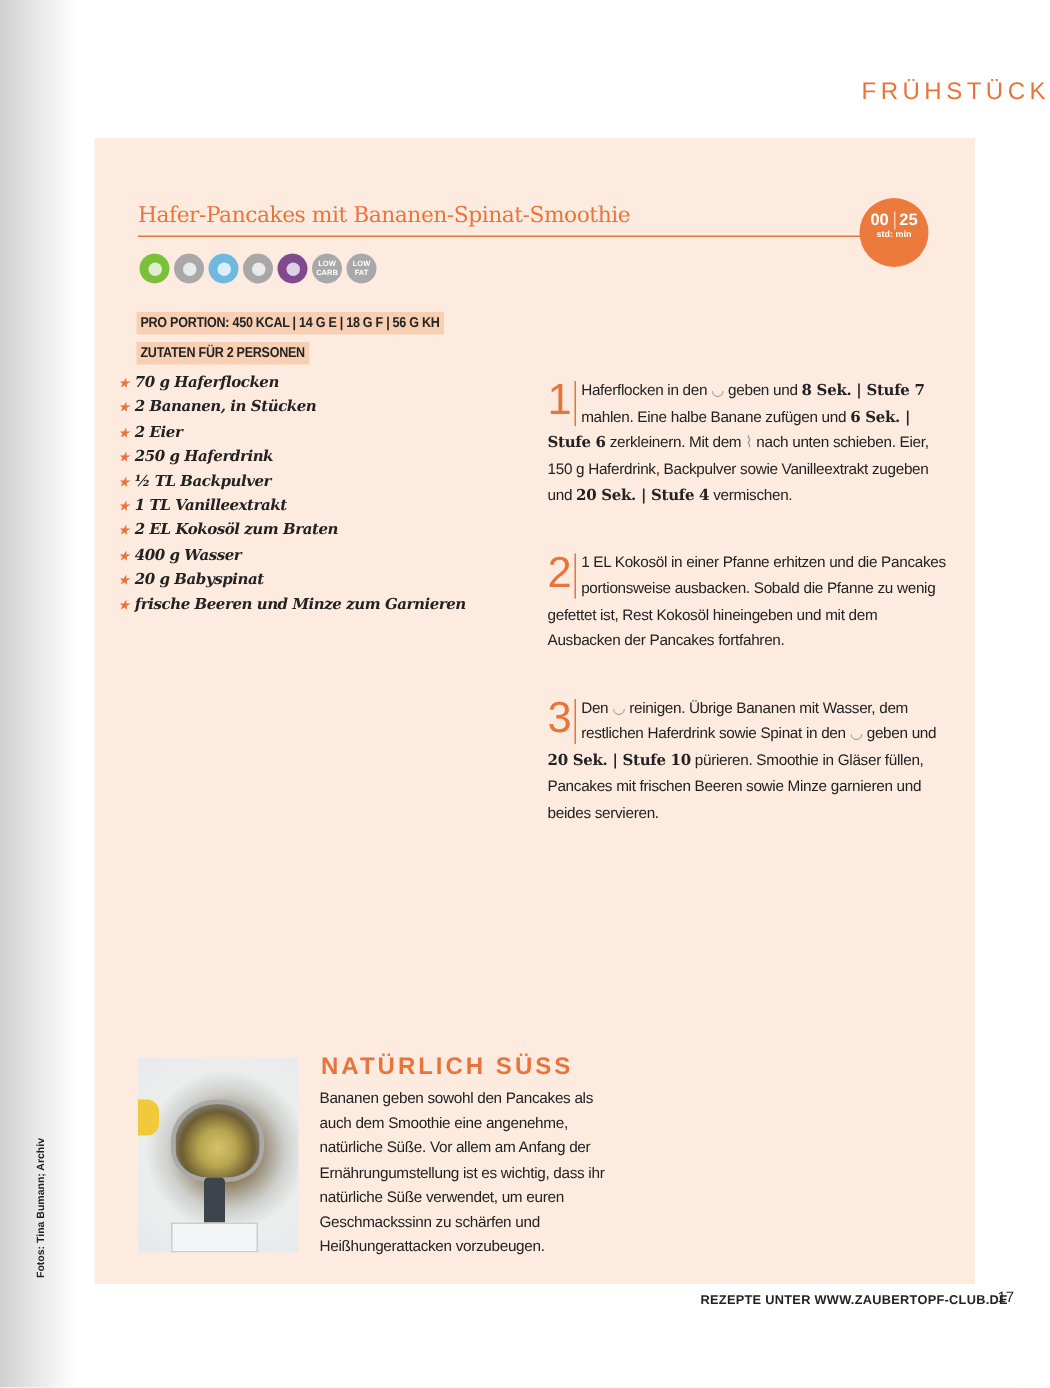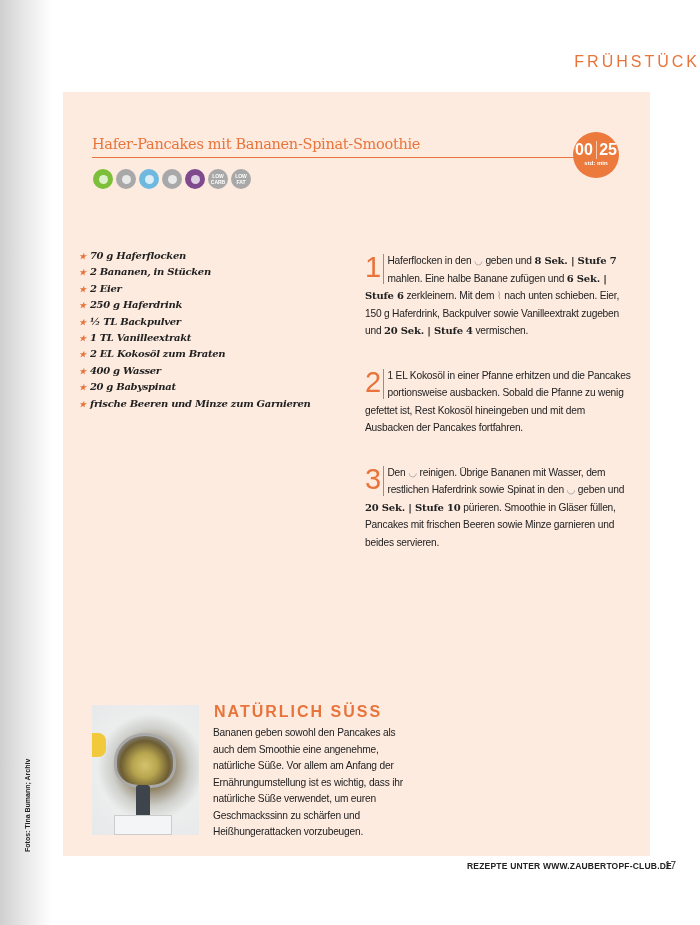--- a/index.html
+++ b/index.html
@@ -4,21 +4,21 @@
 <style>
   * { box-sizing: border-box; margin: 0; padding: 0; }
   body { width: 700px; height: 925px; background: #fff; position: relative; overflow: hidden; font-family: "Liberation Sans", sans-serif; color: #222; }
   .spine { position: absolute; left: 0; top: 0; width: 52px; height: 925px; background: linear-gradient(to right, #cfcfcf 0%, #e4e4e4 40%, #f7f7f7 80%, #fff 100%); }
   .photo-credit { position: absolute; left: 26px; top: 805px; transform: rotate(-90deg); transform-origin: left top; font-size: 7px; font-weight: bold; color: #222; white-space: nowrap; transform: translate(0, 0) rotate(-90deg); left: 24px; top: 852px; }
   .section-title { position: absolute; top: 53px; left: 0; width: 700px; text-align: right; font-size: 16px; letter-spacing: 3px; color: #e8743b; }
   .panel { position: absolute; left: 63px; top: 92px; width: 587px; height: 764px; background: #fdebe0; }
   .recipe-title { position: absolute; left: 29px; top: 44px; font-family: "DejaVu Serif", serif; font-weight: normal; font-size: 14.5px; color: #e8743b; letter-spacing: -0.3px; }
   .title-rule { position: absolute; left: 29px; top: 65px; width: 482px; height: 1px; background: #e8743b; }
   .timer { position: absolute; left: 510px; top: 40px; width: 46px; height: 46px; border-radius: 50%; background: #ec7a3c; color: #fff; text-align: center; }
-  .timer .digits { display: flex; justify-content: center; margin-top: 9px; font-weight: bold; font-size: 16px; }
+  .timer .digits { display: flex; justify-content: center; margin-top: 9px; font-weight: bold; font-size: 11px; }
   .timer .digits span { display: inline-block; padding: 0 2px; }
   .timer .digits .sep { width: 1px; background: #fff; opacity: .6; padding: 0; margin: 0 1px; }
   .timer .unit { font-size: 6px; font-weight: bold; margin-top: 1px; }
   .icons { position: absolute; left: 30px; top: 77px; display: flex; gap: 3px; }
   .icon { width: 20px; height: 20px; border-radius: 50%; display: flex; align-items: center; justify-content: center; color: #fff; font-size: 7px; font-weight: bold; line-height: 6px; text-align: center; }
   .nutri { position: absolute; left: 28px; top: 113px; }
   .nutri div { display: inline-block; background: #f8cfb3; font-size: 9.5px; font-weight: bold; color: #222; padding: 2px 3px; margin-bottom: 2px; letter-spacing: -0.2px; font-family: "Liberation Sans", sans-serif; transform: scaleX(0.88); transform-origin: left; }
   .ingredients { position: absolute; left: 16px; top: 158px; list-style: none; font-style: italic; }
   .ingredients li { font-family: "DejaVu Serif", serif; font-weight: bold; font-size: 10px; color: #222; height: 16.4px; letter-spacing: -0.3px; }
   .ingredients li .star { color: #e8743b; font-size: 8px; margin-right: 4px; }
@@ -75,20 +75,24 @@
         <span style="width: 9px; height: 9px; border-radius: 50%; background: rgba(255, 255, 255, 0.75);"></span>
       </div>
       <div class="icon" style="background: rgb(168, 168, 168);">
         <span style="font-size: 5px;">LOW CARB</span>
       </div>
       <div class="icon" style="background: rgb(168, 168, 168);">
         <span style="font-size: 5px;">LOW FAT</span>
       </div>
     </div>
 
+  <div class="nutri">
+    <div>PRO PORTION: 450 KCAL | 14 G E | 18 G F | 56 G KH</div><br>
+    <div>ZUTATEN FÜR 2 PERSONEN</div>
+  </div>
 
   <ul class="ingredients" id="ingredients">
       <li><span class="star">★</span><span>70 g Haferflocken</span></li>
       <li><span class="star">★</span><span>2 Bananen, in Stücken</span></li>
       <li><span class="star">★</span><span>2 Eier</span></li>
       <li><span class="star">★</span><span>250 g Haferdrink</span></li>
       <li><span class="star">★</span><span>½ TL Backpulver</span></li>
       <li><span class="star">★</span><span>1 TL Vanilleextrakt</span></li>
       <li><span class="star">★</span><span>2 EL Kokosöl zum Braten</span></li>
       <li><span class="star">★</span><span>400 g Wasser</span></li>

